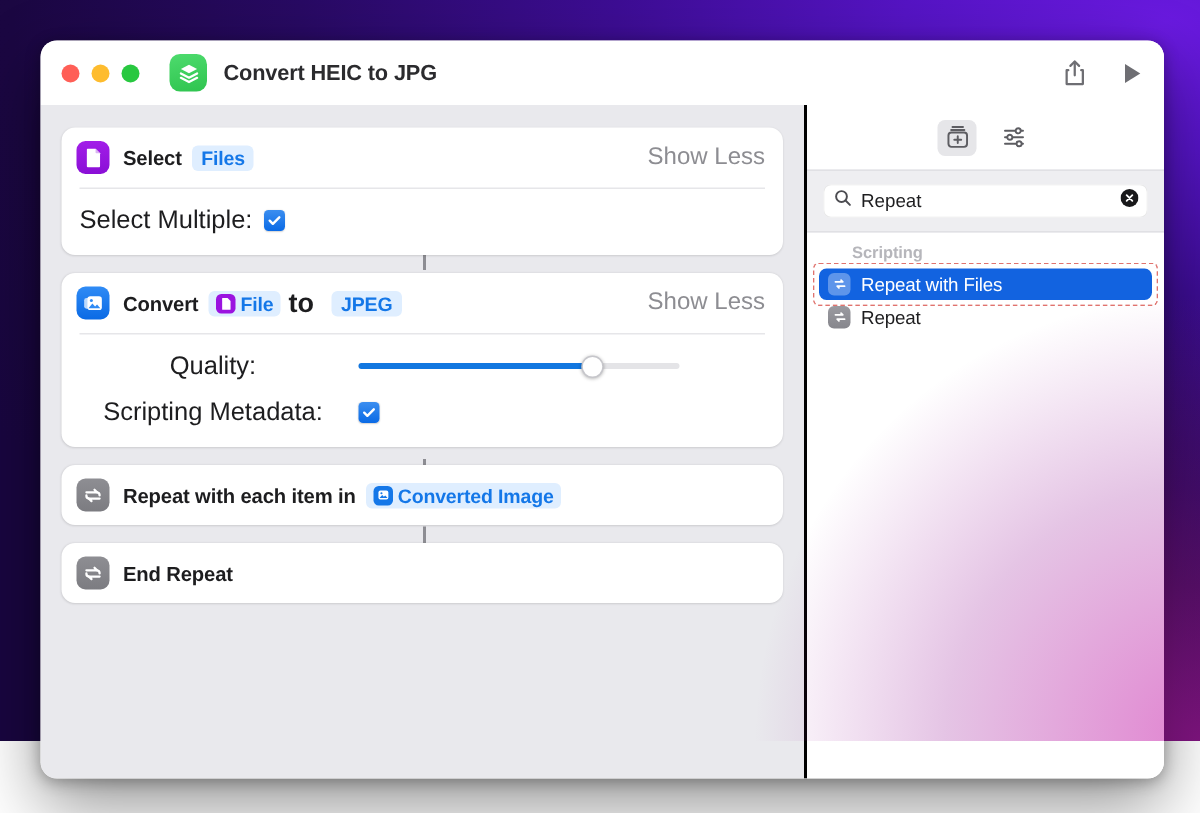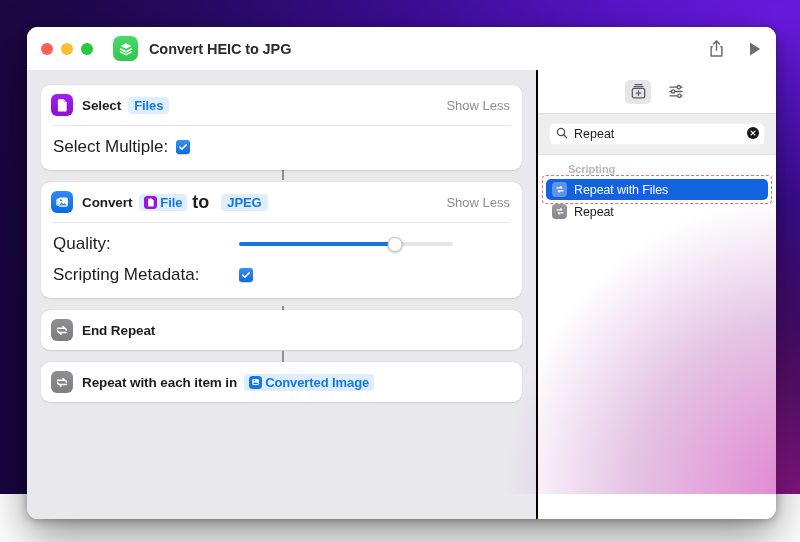--- a/index.html
+++ b/index.html
@@ -152,21 +152,21 @@
     width: 13px; height: 13px;
     border-radius: 3.5px;
     display: inline-flex; align-items: center; justify-content: center;
     flex: 0 0 13px;
   }
   .token-ico.purple { background: #9b13e0; }
   .token-ico.blue   { background: #1477e8; }
 
   .show-less {
     margin-left: auto;
-    font-size: 13px;
+    font-size: 16px;
     color: #8d8d92;
     white-space: nowrap;
   }
 
   .card-divider {
     height: 1px;
     background: #e6e6e9;
     margin: 0 12px;
   }
 
@@ -174,21 +174,21 @@
 
   .param-row {
     display: flex;
     align-items: center;
     font-size: 17px;
     color: #1d1d1f;
     min-height: 22px;
   }
   .param-row + .param-row { margin-top: 9px; }
   .param-label { white-space: nowrap; }
-  .param-label.right { width: 186px; text-align: left; padding-right: 8px; }
+  .param-label.right { width: 186px; text-align: center; padding-right: 8px; }
 
   .checkbox {
     width: 14px; height: 14px;
     border-radius: 3px;
     background: linear-gradient(180deg,#3b8ef0 0%,#0a6ae5 100%);
     display: inline-flex; align-items: center; justify-content: center;
     margin-left: 8px;
     flex: 0 0 14px;
     box-shadow: 0 .5px 1px rgba(0,0,0,.18);
   }
@@ -447,45 +447,45 @@
         <div class="card">
           <div class="card-head">
             <span class="act-icon gray">
               <svg width="14" height="13" viewBox="0 0 14 13" fill="none">
                 <path d="M2.6 4.2h7.1l-1.7-1.7" stroke="#fff" stroke-width="1.5" stroke-linecap="round" stroke-linejoin="round"></path>
                 <path d="M11.4 8.4H4.3l1.7 1.7" stroke="#fff" stroke-width="1.5" stroke-linecap="round" stroke-linejoin="round"></path>
                 <path d="M9.7 4.2a2 2 0 0 1 1.7 2.1" stroke="#fff" stroke-width="1.5" stroke-linecap="round"></path>
                 <path d="M4.3 8.4a2 2 0 0 1-1.7-2.1" stroke="#fff" stroke-width="1.5" stroke-linecap="round"></path>
               </svg>
             </span>
-            <span class="act-title">End Repeat</span>
-          </div>
-        </div>
-
-        <div class="card">
-          <div class="card-head">
-            <span class="act-icon gray">
-              <svg width="14" height="13" viewBox="0 0 14 13" fill="none">
-                <path d="M2.6 4.2h7.1l-1.7-1.7" stroke="#fff" stroke-width="1.5" stroke-linecap="round" stroke-linejoin="round"></path>
-                <path d="M11.4 8.4H4.3l1.7 1.7" stroke="#fff" stroke-width="1.5" stroke-linecap="round" stroke-linejoin="round"></path>
-                <path d="M9.7 4.2a2 2 0 0 1 1.7 2.1" stroke="#fff" stroke-width="1.5" stroke-linecap="round"></path>
-                <path d="M4.3 8.4a2 2 0 0 1-1.7-2.1" stroke="#fff" stroke-width="1.5" stroke-linecap="round"></path>
-              </svg>
-            </span>
             <span class="act-title">Repeat with each item in</span>
             <span class="token">
               <span class="token-ico blue">
                 <svg width="9" height="8" viewBox="0 0 9 8">
                   <rect x="1.3" y="1" width="6.6" height="6" rx="1.3" fill="#fff"></rect>
                   <circle cx="3.3" cy="2.8" r=".7" fill="#1477e8"></circle>
                   <path d="M2 6 3.8 4l1.1 1.2.9-.9L7.4 6H2Z" fill="#1477e8"></path>
                 </svg>
               </span>
               <span>Converted Image</span>
             </span>
+          </div>
+        </div>
+
+        <div class="card">
+          <div class="card-head">
+            <span class="act-icon gray">
+              <svg width="14" height="13" viewBox="0 0 14 13" fill="none">
+                <path d="M2.6 4.2h7.1l-1.7-1.7" stroke="#fff" stroke-width="1.5" stroke-linecap="round" stroke-linejoin="round"></path>
+                <path d="M11.4 8.4H4.3l1.7 1.7" stroke="#fff" stroke-width="1.5" stroke-linecap="round" stroke-linejoin="round"></path>
+                <path d="M9.7 4.2a2 2 0 0 1 1.7 2.1" stroke="#fff" stroke-width="1.5" stroke-linecap="round"></path>
+                <path d="M4.3 8.4a2 2 0 0 1-1.7-2.1" stroke="#fff" stroke-width="1.5" stroke-linecap="round"></path>
+              </svg>
+            </span>
+            <span class="act-title">End Repeat</span>
           </div>
         </div>
 
       </div>
 
       <div class="library">
 
         <div class="lib-toolbar">
           <span class="tbtn active">
             <svg width="17" height="17" viewBox="0 0 17 17" fill="none">

